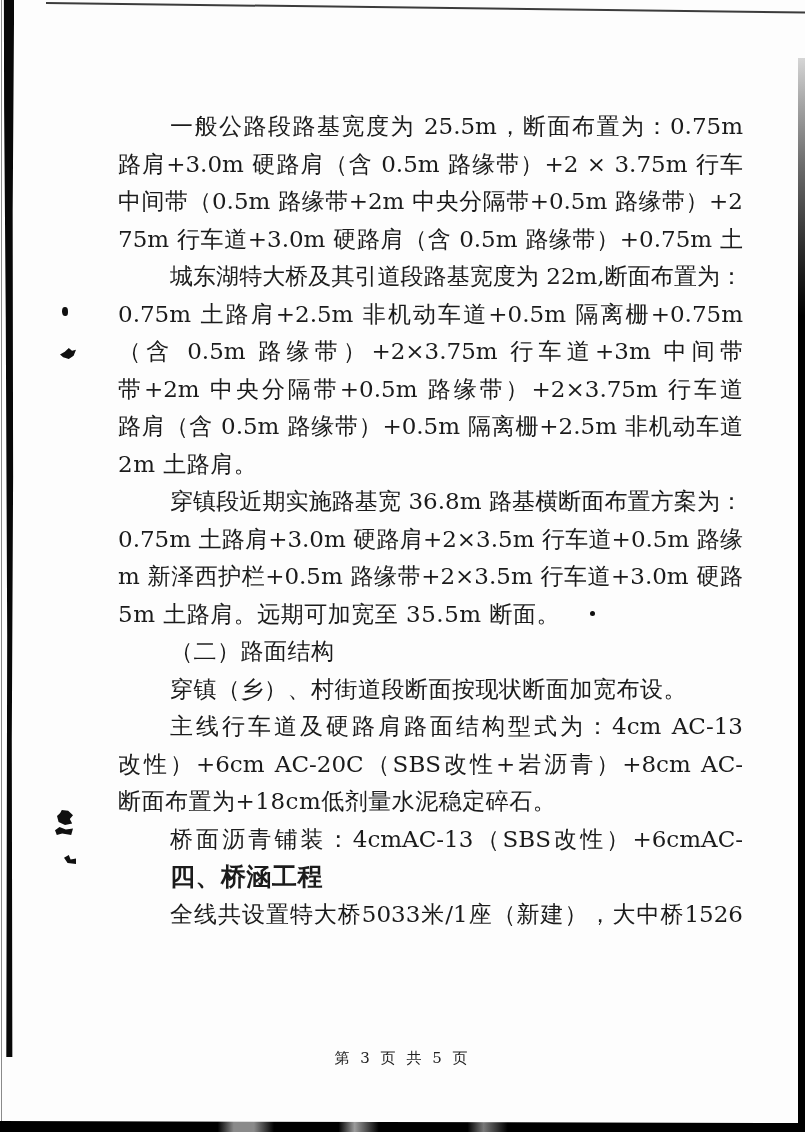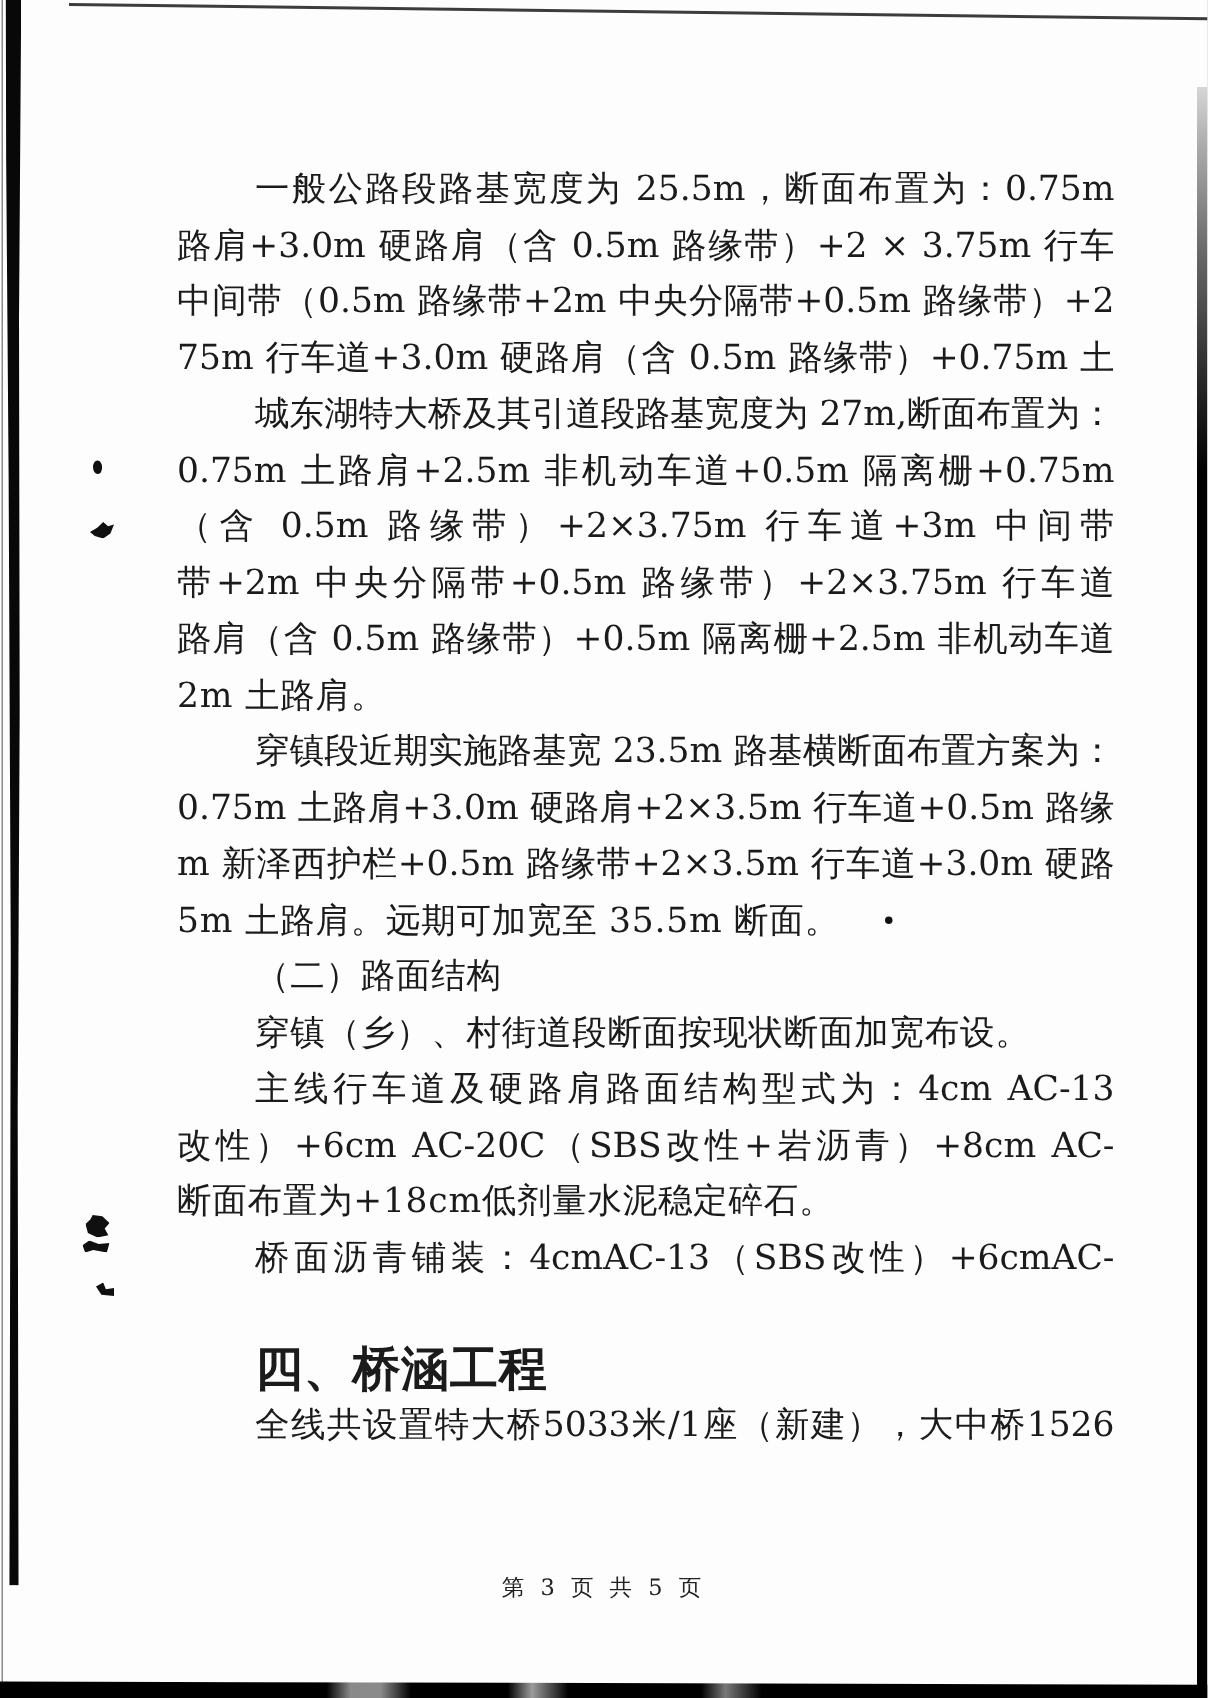--- a/index.html
+++ b/index.html
@@ -69,22 +69,21 @@
     white-space:normal;
     letter-spacing:0;
     text-align:justify;
     text-align-last:justify;
     overflow:hidden;
   }
   .line.ind { text-indent:52px; }
   .line.h-black {
     font-family:"DejaVu Sans","Liberation Sans",sans-serif;
     font-weight:700;
-    font-size:32px;
-    margin-top:36px;
+    font-size:25px;
   }
 
   .footer {
     position:absolute; left:0; top:1048px; width:805px;
     text-align:center;
     font-size:15px;
     line-height:20px;
     letter-spacing:3px;
     color:#222;
   }
@@ -105,27 +104,27 @@
   <div class="mark mark-blob-1"></div>
   <div class="mark mark-blob-2"></div>
   <div class="mark mark-tick-1"></div>
   <div class="mark mark-speck-1"></div>
 
   <div class="content">
     <div class="line ind full">一般公路段路基宽度为 25.5m，断面布置为：0.75m 土</div>
     <div class="line full">路肩+3.0m 硬路肩（含 0.5m 路缘带）+2 × 3.75m 行车道+3m</div>
     <div class="line full">中间带（0.5m 路缘带+2m 中央分隔带+0.5m 路缘带）+2 × 3.</div>
     <div class="line full">75m 行车道+3.0m 硬路肩（含 0.5m 路缘带）+0.75m 土路肩。</div>
-    <div class="line ind full">城东湖特大桥及其引道段路基宽度为 27m,断面布置为：</div>
+    <div class="line ind full">城东湖特大桥及其引道段路基宽度为 22m,断面布置为：</div>
     <div class="line full">0.75m 土路肩+2.5m 非机动车道+0.5m 隔离栅+0.75m 硬路肩</div>
     <div class="line full">（含 0.5m 路缘带）+2×3.75m 行车道+3m 中间带（0.5m 路缘</div>
     <div class="line full">带+2m 中央分隔带+0.5m 路缘带）+2×3.75m 行车道+0.75m 硬</div>
     <div class="line full">路肩（含 0.5m 路缘带）+0.5m 隔离栅+2.5m 非机动车道+0.7</div>
     <div class="line">2m 土路肩。</div>
-    <div class="line ind full">穿镇段近期实施路基宽 23.5m 路基横断面布置方案为：</div>
+    <div class="line ind full">穿镇段近期实施路基宽 36.8m 路基横断面布置方案为：</div>
     <div class="line full">0.75m 土路肩+3.0m 硬路肩+2×3.5m 行车道+0.5m 路缘带+1.0</div>
     <div class="line full">m 新泽西护栏+0.5m 路缘带+2×3.5m 行车道+3.0m 硬路肩+0.7</div>
     <div class="line">5m 土路肩。远期可加宽至 35.5m 断面。</div>
     <div class="line ind">（二）路面结构</div>
     <div class="line ind">穿镇（乡）、村街道段断面按现状断面加宽布设。</div>
     <div class="line ind full">主线行车道及硬路肩路面结构型式为：4cm AC-13（SBS</div>
     <div class="line full">改性）+6cm AC-20C（SBS改性+岩沥青）+8cm AC-25C+36cm</div>
     <div class="line">断面布置为+18cm低剂量水泥稳定碎石。</div>
     <div class="line ind full">桥面沥青铺装：4cmAC-13（SBS改性）+6cmAC-20C（SBS</div>
     <div class="line ind h-black">四、桥涵工程</div>

